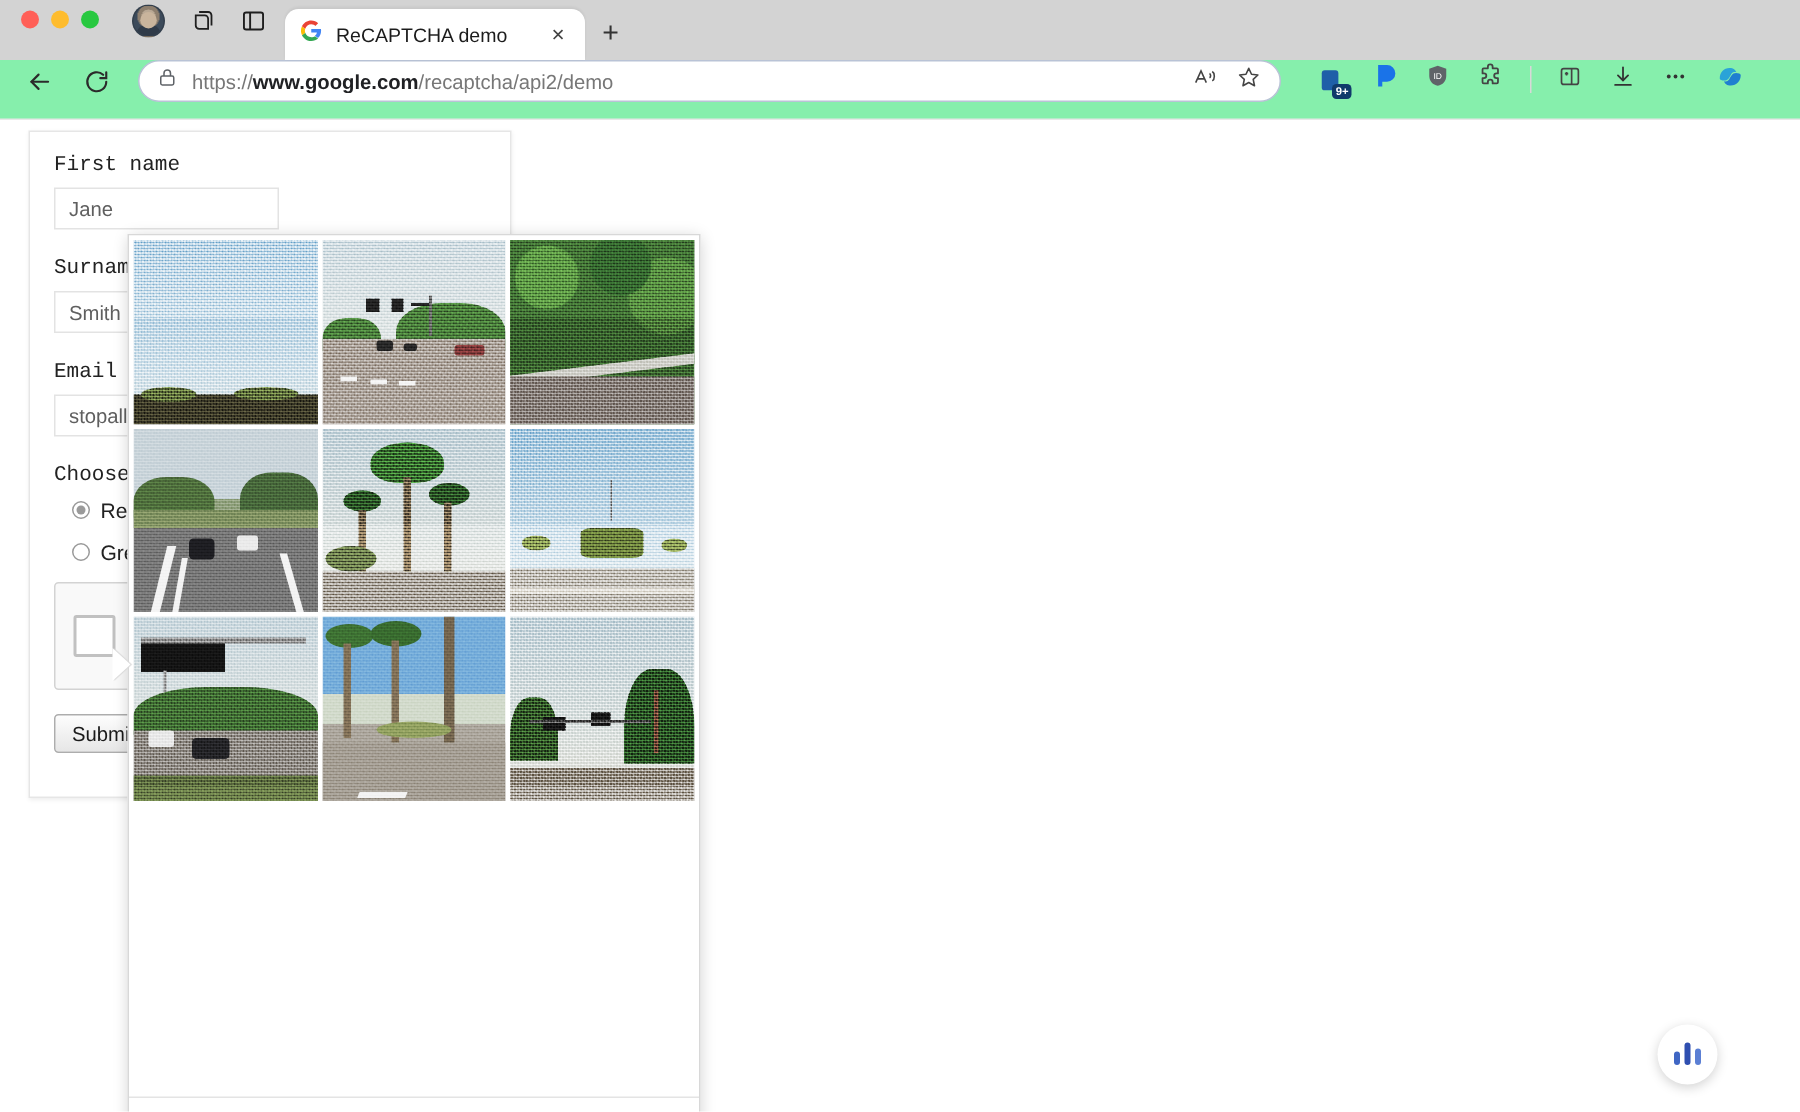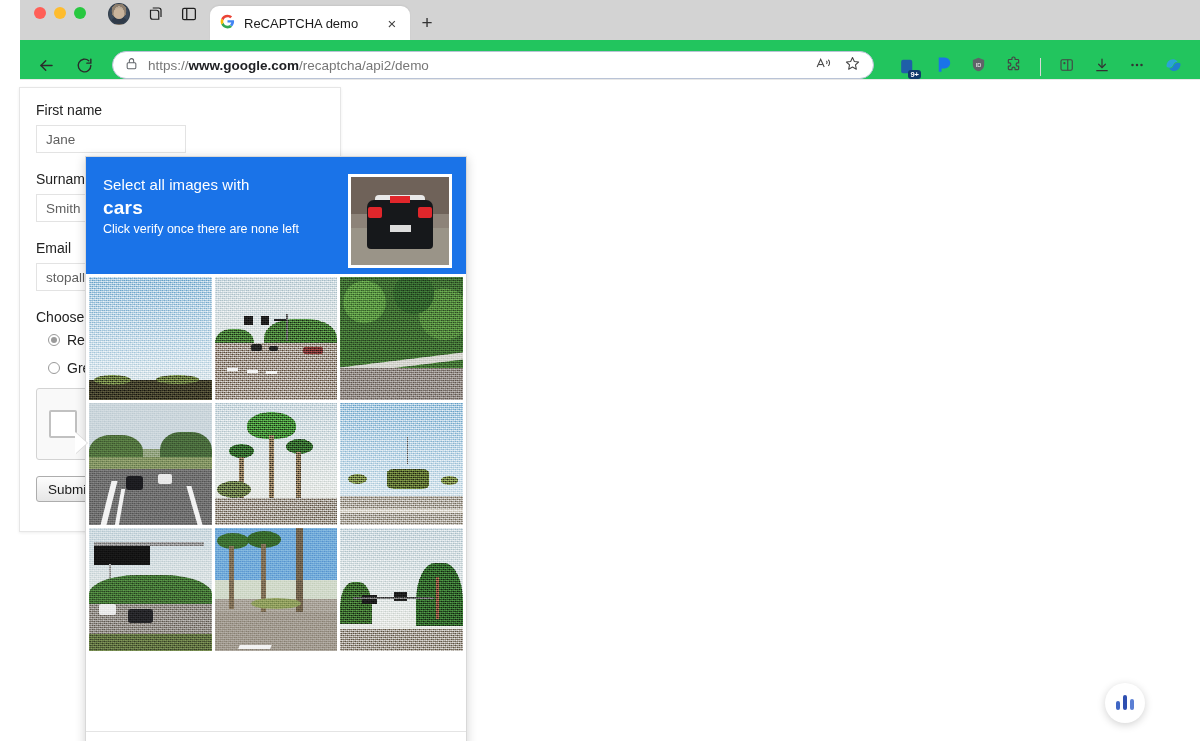--- a/index.html
+++ b/index.html
@@ -4,21 +4,21 @@
 <style>
   * { box-sizing: border-box; margin: 0; padding: 0; }
   html, body {
     width: 1200px; height: 741px;
     font-family: "Liberation Sans", sans-serif;
     background: #ffffff;
     overflow: hidden;
   }
 
   
-  .browser { width: 1200px; height: 589px; position: relative; background:#fff;padding-left:20px; }
+  .browser { width: 1200px; height: 589px; position: relative; background:#fff; }
 
   .titlebar {
     height: 40px; background: #d3d3d3;
     display: flex; align-items: flex-end; padding-left: 14px; position: relative;
   }
   .traffic { display: flex; align-items: center; gap: 8px; height: 40px; padding-bottom: 14px; }
   .dot { width: 12px; height: 12px; border-radius: 50%; }
   .dot.red { background: #ff5f57; }
   .dot.yellow { background: #febc2e; }
   .dot.green { background: #28c840; }
@@ -45,22 +45,22 @@
     width: 200px; height: 34px; background:#fff;
     border-radius: 9px 9px 0 0;
     display:flex; align-items:center; gap:9px; padding: 0 10px;
     box-shadow: 0 -1px 2px rgba(0,0,0,.06);
   }
   .tab-title { font-size: 13px; color: #1c1c1c; white-space: nowrap; overflow:hidden; text-overflow: ellipsis; flex:1; }
   .tab-close { width:16px; height:16px; display:flex; align-items:center; justify-content:center; color:#444; font-size:15px; line-height:1; }
   .newtab { width: 34px; height: 34px; display:flex; align-items:center; justify-content:center; color:#333; font-size:19px; font-weight:300; }
 
   .toolbar {
-    height: 40px; background: #22c55e;
-    display:flex; align-items:flex-end; padding: 0 12px; gap: 10px;
+    height: 40px; background: #86efac;
+    display:flex; align-items:flex-start; padding: 0 12px; gap: 10px;
     border-bottom: 1px solid #e8e8e8;
   }
   .nav-btn { width:28px; height:28px; display:flex; align-items:center; justify-content:center; color:#2b2b2b; }
   .urlbar {
     flex: 0 0 auto; width: 762px; height: 28px; margin-left: 4px;
     border: 1px solid #b9c3d6; border-radius: 14px; background:#fff;
     display:flex; align-items:center; padding: 0 8px 0 12px; gap: 10px;
   }
   .url-text { font-size: 13.5px; color: #777; flex:1; white-space:nowrap; overflow:hidden; }
   .url-text b { color: #202124; font-weight: 700; }
@@ -71,21 +71,21 @@
   
   .viewport { position:absolute; top:80px; left:0; width:1200px; height:661px; background:#fff; }
 
   .form-card {
     position:absolute; left:19px; top:7px; width: 322px; height: 445px;
     background:#fff; border:1px solid #e6e6e6;
     box-shadow: 0 1px 3px rgba(0,0,0,.07);
     padding: 14px 16px;
   }
   .form-title { font-size: 14px; color:#222; margin-bottom: 18px; }
-  .field-label { font-size: 14px; color:#222; margin: 0 0 7px 0; }
+  .field-label { font-size: 14px; color:#222; margin: 0 0 7px 0; font-family: Liberation Mono, monospace; }
   .text-input {
     width: 150px; height: 28px; border:1px solid #e3e3e3; background:#fff;
     font-size: 13.5px; color:#5f5f5f; padding: 0 9px; margin-bottom: 18px;
     display:flex; align-items:center; font-family:"Liberation Sans", sans-serif;
   }
   .radio-row { display:flex; align-items:center; gap:7px; margin: 7px 0 12px 12px; }
   .radio {
     width: 12px; height: 12px; border-radius:50%; border:1px solid #9a9a9a; background:#fff;
     display:flex; align-items:center; justify-content:center;
   }
@@ -356,35 +356,20 @@
         <span class="rc-check"></span>
       </div>
 
       <div class="submit-btn">Submit</div>
     </div>
 
     <div class="notch"></div>
 
     <div class="captcha">
 
-      <div class="captcha-head">
-        <div class="ch-text">
-          <div class="ch-line1">Select all images with</div>
-          <div class="ch-target">cars</div>
-          <div class="ch-line2">Click verify once there are none left</div>
-        </div>
-        <div class="ch-thumb">
-          <span class="car-roof"></span>
-          <span class="car"></span>
-          <span class="brakebar"></span>
-          <span class="tail l"></span>
-          <span class="tail r"></span>
-          <span class="plate"></span>
-        </div>
-      </div>
 
       <div class="grid">
 
         <div class="cell">
           <div class="scene sky-blue">
             <span class="ground-dark"></span>
             <span class="shrub" style="left:4%;bottom:12%;width:30%;height:8%;"></span>
             <span class="shrub" style="left:55%;bottom:13%;width:35%;height:7%;"></span>
             <span class="noise heavy"></span>
           </div>

